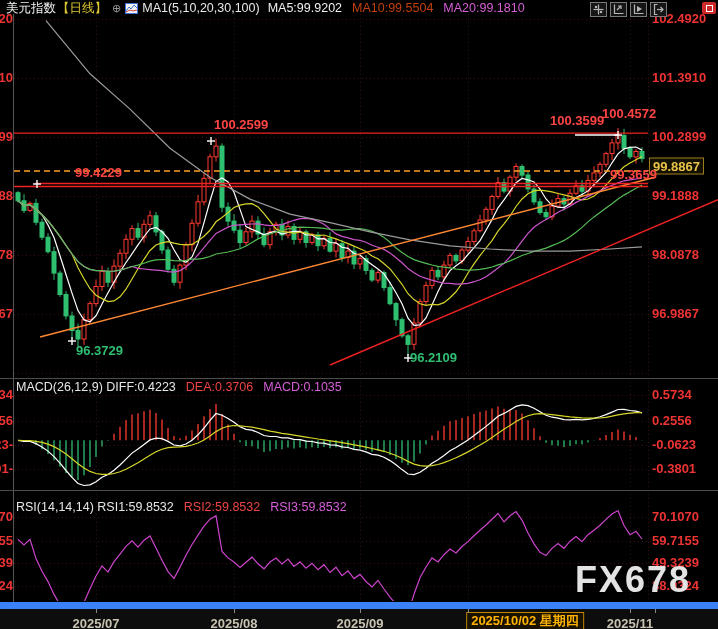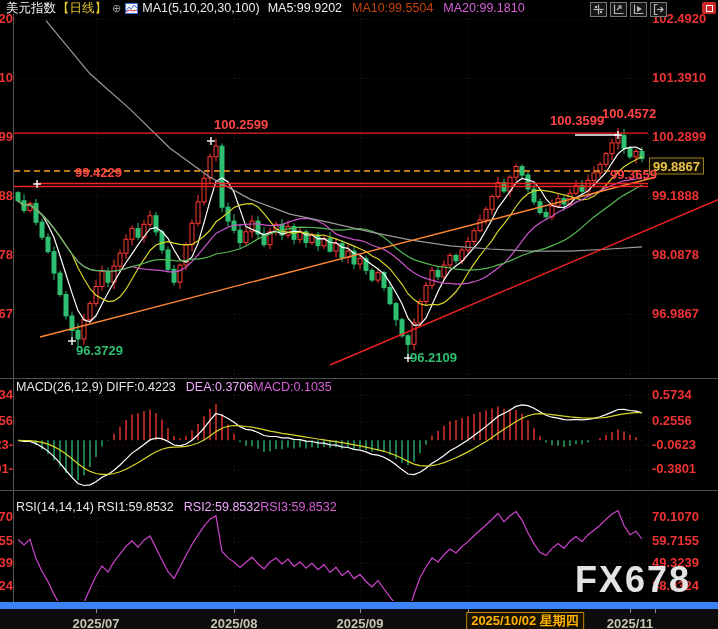--- a/index.html
+++ b/index.html
@@ -22,21 +22,21 @@
   .toolbar{position:absolute;top:2px;left:590px;display:flex;gap:3px;z-index:30;}
   .tool{width:15px;height:13px;border:1px solid #7a7a7a;background:#161616;display:flex;
         align-items:center;justify-content:center;line-height:0;}
   .corner-badge{position:absolute;left:702px;top:2px;width:14px;height:12px;background:#cf2a2a;
         border-radius:2px;z-index:30;}
   .corner-badge::after{content:"";position:absolute;left:4px;top:3px;width:5px;height:5px;
         border:1px solid #fff;}
 
   .panel-header{position:absolute;left:16px;font-size:12.5px;white-space:nowrap;z-index:20;}
   .ph-w{color:#e6e6e6;margin-right:10px;}
-  .ph-y{color:#f0abfc;}
+  .ph-y{color:#ef4444;margin-right:10px;}
   .ph-m{color:#d75fd7;}
 
   .axlab{position:absolute;font-size:13px;font-weight:700;color:#ee3333;
          transform:translateY(-50%);white-space:nowrap;line-height:14px;}
   .axlab.right{left:652px;}
   .axlab.clip{left:0;width:13px;overflow:hidden;direction:rtl;}
   .cpbox{position:absolute;left:649px;transform:translateY(-50%);border:1px solid #9a7d1f;
          background:#141000;color:#e8c34a;font-size:13px;font-weight:700;padding:0 3px;
          line-height:15px;white-space:nowrap;}
   .pricenote{position:absolute;font-size:13px;font-weight:700;transform:translateY(-50%);

